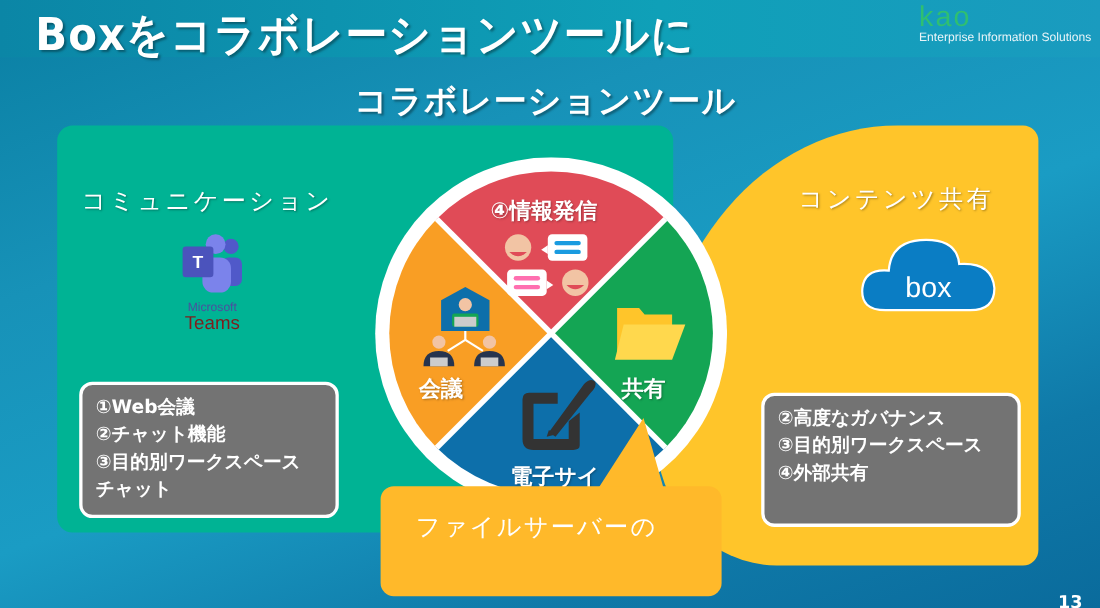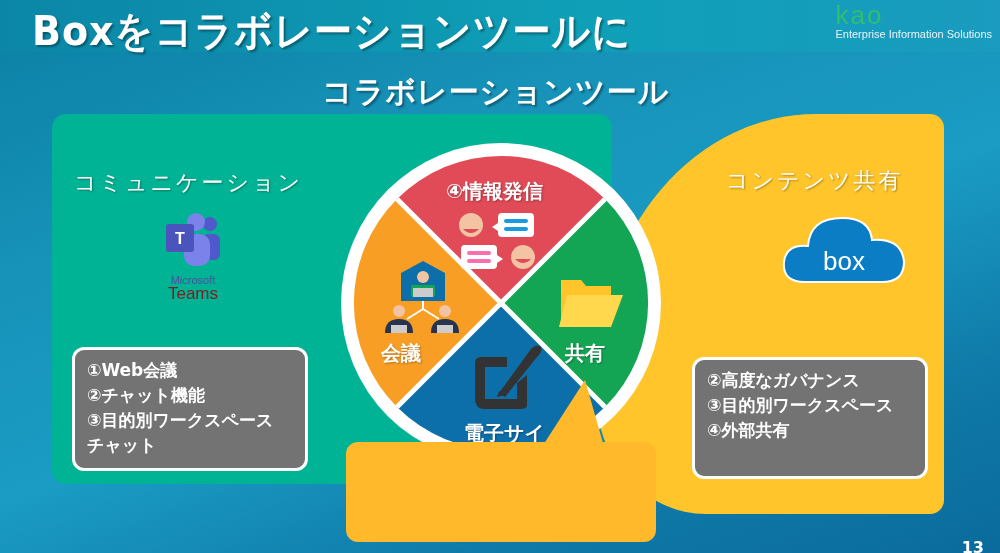--- a/index.html
+++ b/index.html
@@ -175,15 +175,16 @@
 <div class="wheel-label" style="left:446px; top:178px;">④情報発信</div>
 <div class="wheel-label" style="left:565px; top:340px;">共有</div>
 <div class="wheel-label" style="left:381px; top:340px;">会議</div>
 <div class="wheel-label" style="left:452px; top:420px;margin-left:12px;">電子サイ</div>
 
 <svg style="position:absolute; left:520px; top:380px;" width="100" height="80">
   <path d="M20 70 L65 0 L85 70 Z" fill="#ffb92a"></path>
 </svg>
 <div class="callout"></div>
 <div class="callout-text">
+  <div>ファイルサーバーの</div>
 </div>
 
 <div class="page-num">13</div>
 
 </body></html>

